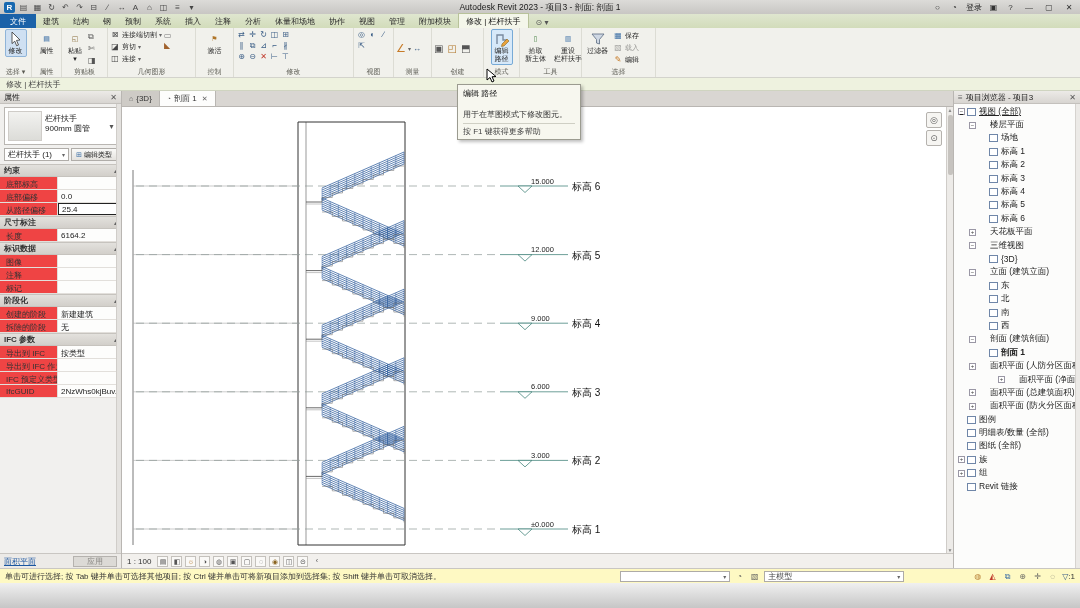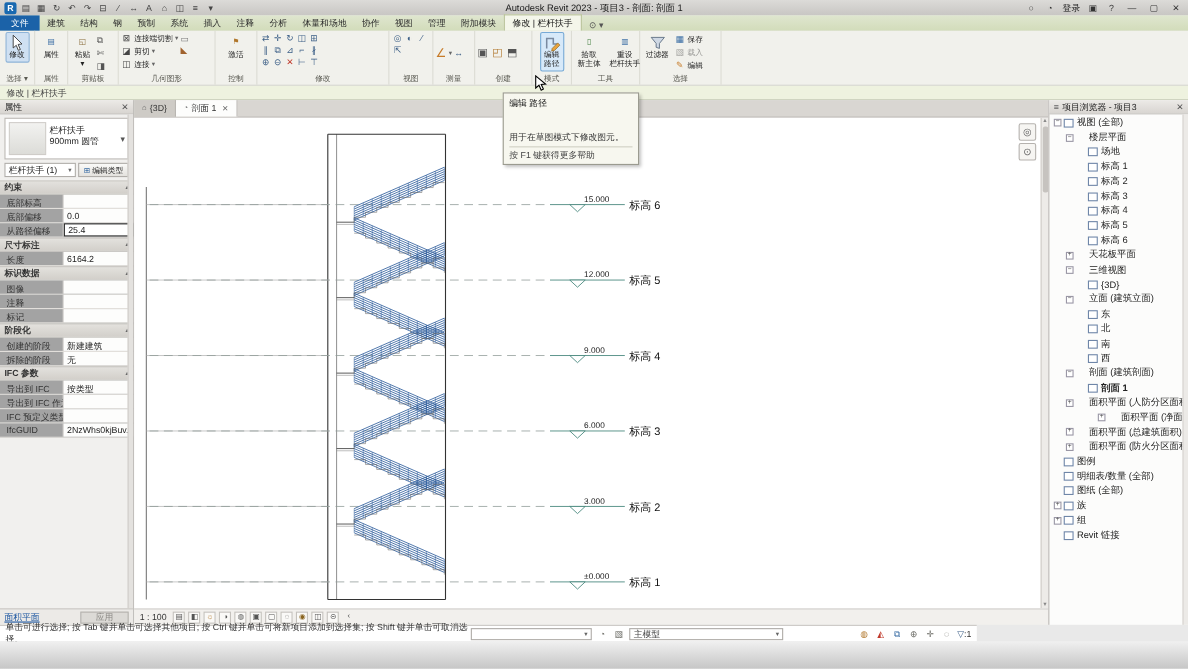--- a/index.html
+++ b/index.html
@@ -62,21 +62,21 @@
   #type-txt { flex:1; padding-top:6px; line-height:10px; font-size:8px; }
   #type-dd { width:9px; text-align:center; padding-top:14px; color:#555; }
   #inst-row { margin:3px 4px; display:flex; gap:2px; }
   #inst-combo { flex:1; height:13px; background:#fff; border:1px solid #b0ada9; display:flex; align-items:center; padding:0 3px; }
   #inst-combo .dd { margin-left:auto; }
   #edit-type-btn { width:46px; height:13px; border:1px solid #b0ada9; background:linear-gradient(#fafaf8,#e4e2de);
     display:flex; align-items:center; justify-content:center; gap:2px; font-size:7px; }
   .pg-head { height:13px; background:linear-gradient(#e3e1dd,#d2cfca); border-top:1px solid #c6c3be;
     border-bottom:1px solid #c6c3be; display:flex; align-items:center; padding:0 4px; font-weight:bold; color:#333; }
   .pg-col { margin-left:auto; font-size:6px; color:#666; }
-  .pg-row { height:13px; display:flex; border-bottom:1px solid #e2dfdb; background:#a3a3a3; }
+  .pg-row { height:13px; display:flex; border-bottom:1px solid #e2dfdb; background:#ef4444; }
   .pg-label { width:58px; padding:2px 0 0 6px; color:#333; border-right:1px solid #e2dfdb;
     white-space:nowrap; overflow:hidden; }
   .pg-value { flex:1; padding:2px 2px 0 3px; background:#fdfdfc; white-space:nowrap; overflow:hidden; }
   .pg-value.sel { border:1px solid #222; padding-top:1px; background:#fff; }
   #props-foot { position:absolute; left:0; bottom:0; width:100%; height:15px; display:flex; align-items:center;
     padding:0 4px; border-top:1px solid #c9c6c2; background:#eceae7; }
   #help-link { color:#1a55a0; text-decoration:underline; }
   #apply-btn { margin-left:auto; width:44px; height:11px; background:#dcdad6; border:1px solid #b5b2ae;
     color:#8a8884; text-align:center; line-height:10px; }
   #props-scroll { position:absolute; right:0; top:13px; bottom:15px; width:5px; background:#e4e2df; border-left:1px solid #d0cdc9; }
@@ -99,38 +99,38 @@
   #vscroll .thumb { position:absolute; left:1px; top:8px; width:5px; height:60px; background:#c6c3bf; border-radius:2px; }
   #view-ctrl { height:15px; background:#f2f0ed; border-top:1px solid #c9c6c2; display:flex; align-items:center;
     gap:3px; padding:0 5px; }
   #view-ctrl .vi { width:11px; height:11px; border:1px solid #c4c1bc; background:#faf9f7; text-align:center;
     line-height:10px; font-size:7px; color:#555; }
   #scale-lbl { font-size:8px; color:#333; margin-right:3px;text-align:center; }
 
   
   #tooltip { left:457px; top:84px; width:124px; background:#f7f7ef; border:1px solid #9b9b90;
     box-shadow:2px 2px 3px rgba(0,0,0,.25); z-index:60; padding:3px 5px 2px; }
-  #tooltip .tt-title { color:#111; margin-bottom:20px; }
+  #tooltip .tt-title { color:#111; margin-bottom:10px; }
   #tooltip .tt-body { color:#333; margin-bottom:3px; }
   #tooltip .tt-foot { border-top:1px solid #cfcfc4; padding-top:2px; color:#444; }
 
   
   #browser { left:953px; top:91px; width:127px; height:477px; background:#fcfcfb; border-left:1px solid #b9b6b2; }
   #tree { position:absolute; top:13px; bottom:0; left:0; right:5px; overflow:hidden; padding-top:1px; }
   .trow { height:13.4px; display:flex; align-items:center; white-space:nowrap; }
   .texp { width:7px; height:7px; border:1px solid #9a97a5; background:#fff; font-size:6px; line-height:5px;
     text-align:center; color:#444; margin-right:2px; flex:none; }
   .ti { width:9px; height:8px; border:1px solid #6f86a8; background:#fff; margin-right:3px; flex:none; }
   .ti.none { border-color:transparent; background:transparent; }
   .tlabel { font-size:8.5px; color:#222; }
   .tlabel.bold { font-weight:bold; }
   #browser-scroll { position:absolute; right:0; top:13px; bottom:0; width:5px; background:#eceae7; border-left:1px solid #d6d3cf; }
 
   
-  #statusbar { left:0; top:568px; width:888px; height:15px; background:#ffffff; border-top:1px solid #c9c6c2;
+  #statusbar { left:0; top:568px; width:1080px; height:15px; background:#fef9c3; border-top:1px solid #c9c6c2;
     display:flex; align-items:center; padding:0 5px; color:#333; }
   #status-right { margin-left:auto; display:flex; align-items:center; gap:4px; }
   .scombo { height:11px; background:#fff; border:1px solid #aeaba7; display:flex; align-items:center; padding:0 3px; color:#444; }
   .sic { width:11px; height:11px; text-align:center; line-height:11px; font-size:8px; color:#6a6a64; }
   #bottomfill { left:0; top:583px; width:1080px; height:25px; background:linear-gradient(#f0f0f0,#c6c6c6); }
 
   
   #cursor { left:486px; top:68px; width:12px; height:16px; z-index:70; }
 </style>
 </head>
@@ -771,21 +771,21 @@
   <path d="M1 1 L1 12 L4 9.5 L6 14 L8 13 L6 8.8 L10 8.5 Z" fill="#fff" stroke="#000" stroke-width="1"></path>
 </svg>
 
 <div id="browser" class="abs">
   <div class="palhead">
     <span style="margin-right:3px;color:#666">≡</span>
     <span>项目浏览器 - 项目3</span>
     <span class="x">✕</span>
   </div>
   <div id="tree">
-      <div class="trow" style="padding-left: 4px;">
+      <div class="trow" style="padding-left: 4px; text-decoration: underline;">
         <span class="texp">−</span>
         <span class="ti"></span>
         <span class="tlabel">视图 (全部)</span>
       </div>
       <div class="trow" style="padding-left: 15px;">
         <span class="texp">−</span>
         <span class="ti none"></span>
         <span class="tlabel">楼层平面</span>
       </div>
       <div class="trow" style="padding-left: 26px;">

